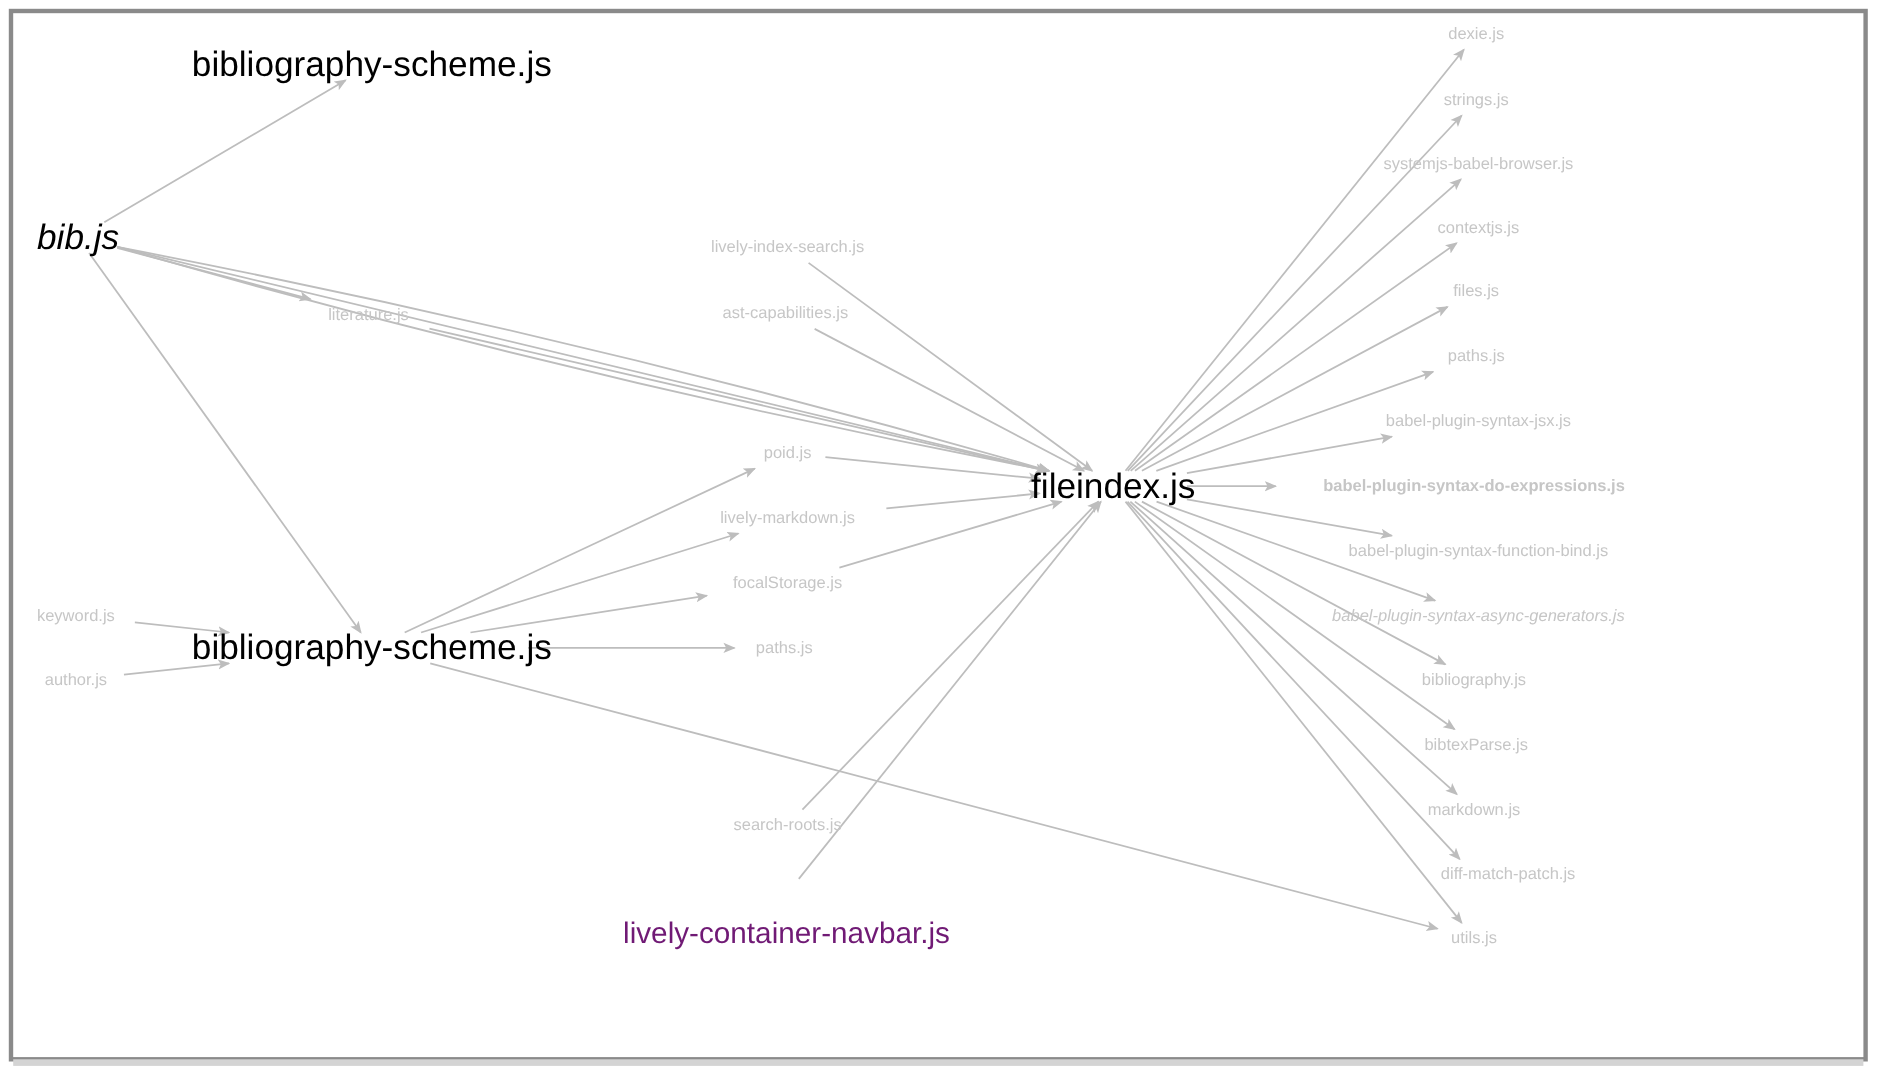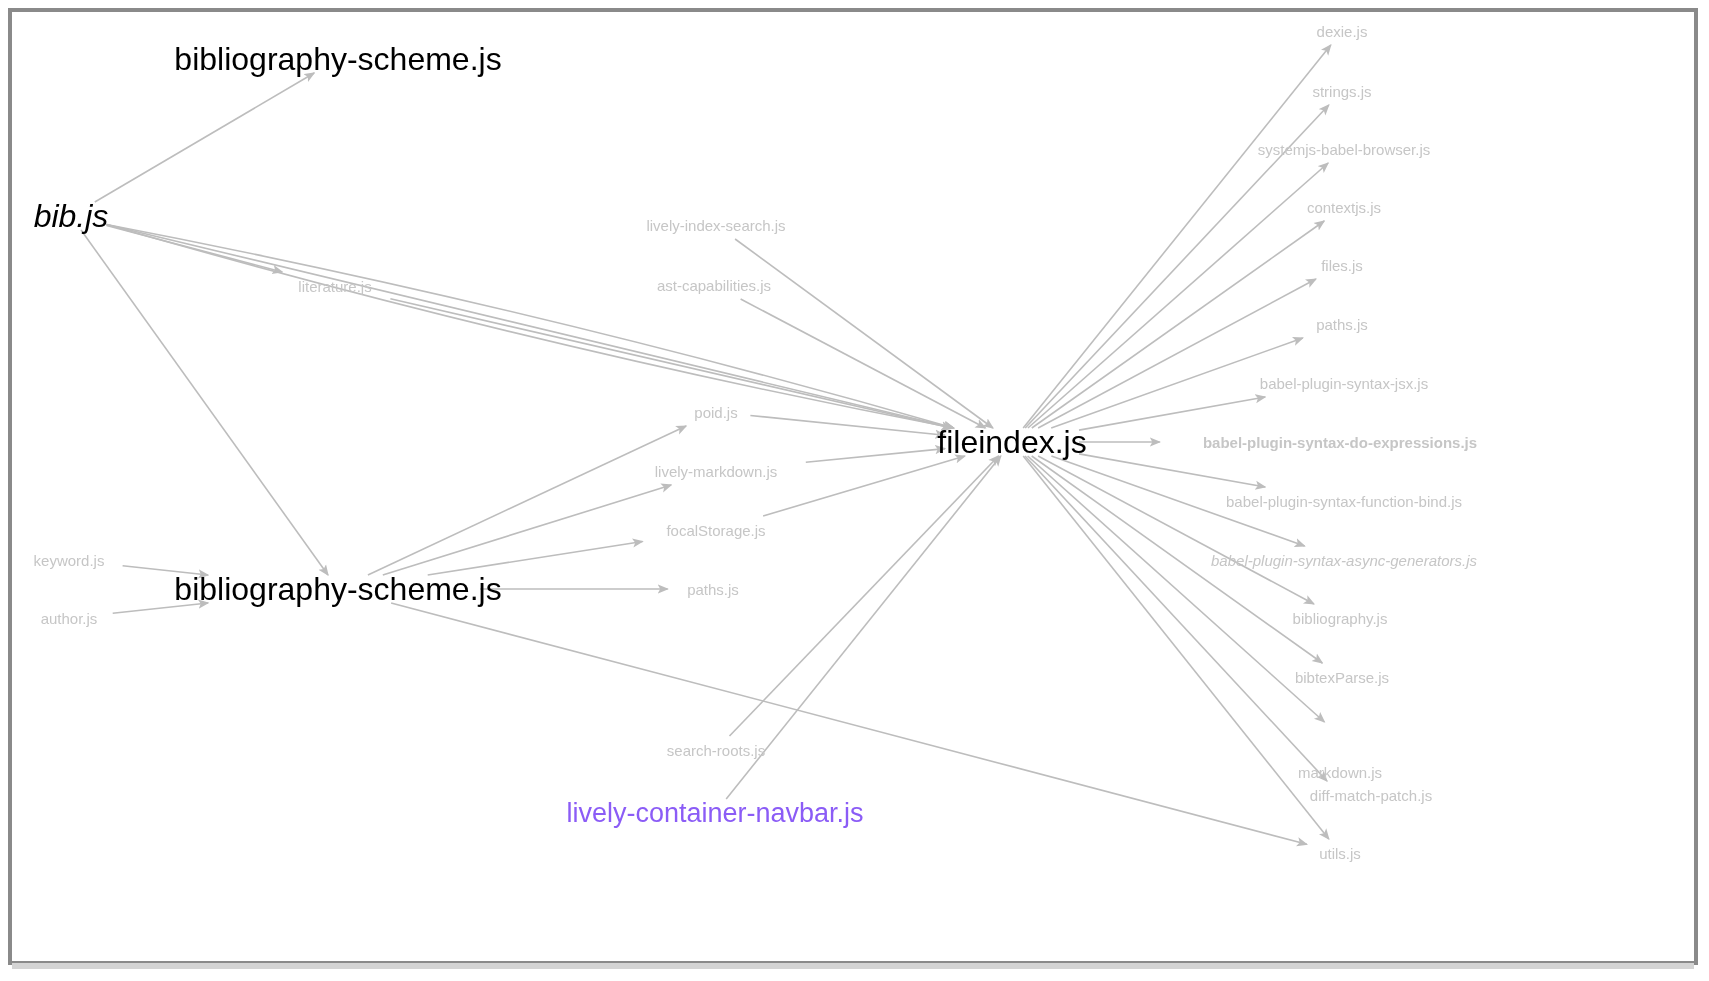--- a/index.html
+++ b/index.html
@@ -73,22 +73,23 @@
     position: absolute;
     white-space: nowrap;
     transform: translate(-50%, -50%);
     user-select: none;
   }
   .node.focus {
     color: #000000;
     font-size: 32px;
   }
   .node.highlight {
-    color: #8b5cf6;
+    color: #701a75;
     font-size: 27px;
+    margin-top: 36px;
   }
   .node.faded {
     color: #c6c6c6;
     font-size: 15px;
   }
 </style>
 </head>
 <body>
 
 <div id="app">
@@ -166,18 +167,18 @@
       <div class="node faded" style="left: 1344px; top: 149px;">systemjs-babel-browser.js</div>
       <div class="node faded" style="left: 1344px; top: 207px;">contextjs.js</div>
       <div class="node faded" style="left: 1342px; top: 265px;">files.js</div>
       <div class="node faded" style="left: 1342px; top: 324px;">paths.js</div>
       <div class="node faded" style="left: 1344px; top: 383px;">babel-plugin-syntax-jsx.js</div>
       <div class="node faded" style="left: 1340px; top: 442px; font-weight: bold;">babel-plugin-syntax-do-expressions.js</div>
       <div class="node faded" style="left: 1344px; top: 501px;">babel-plugin-syntax-function-bind.js</div>
       <div class="node faded" style="left: 1344px; top: 560px; font-style: italic;">babel-plugin-syntax-async-generators.js</div>
       <div class="node faded" style="left: 1340px; top: 618px;">bibliography.js</div>
       <div class="node faded" style="left: 1342px; top: 677px;">bibtexParse.js</div>
-      <div class="node faded" style="left: 1340px; top: 736px; margin-top: 36px;">markdown.js</div>
+      <div class="node faded" style="left: 1340px; top: 736px;">markdown.js</div>
       <div class="node faded" style="left: 1335px; top: 795px; margin-left: 36px;">diff-match-patch.js</div>
       <div class="node faded" style="left: 1340px; top: 853px;">utils.js</div>
     </div>
 
 </div>
 
 </body></html>

